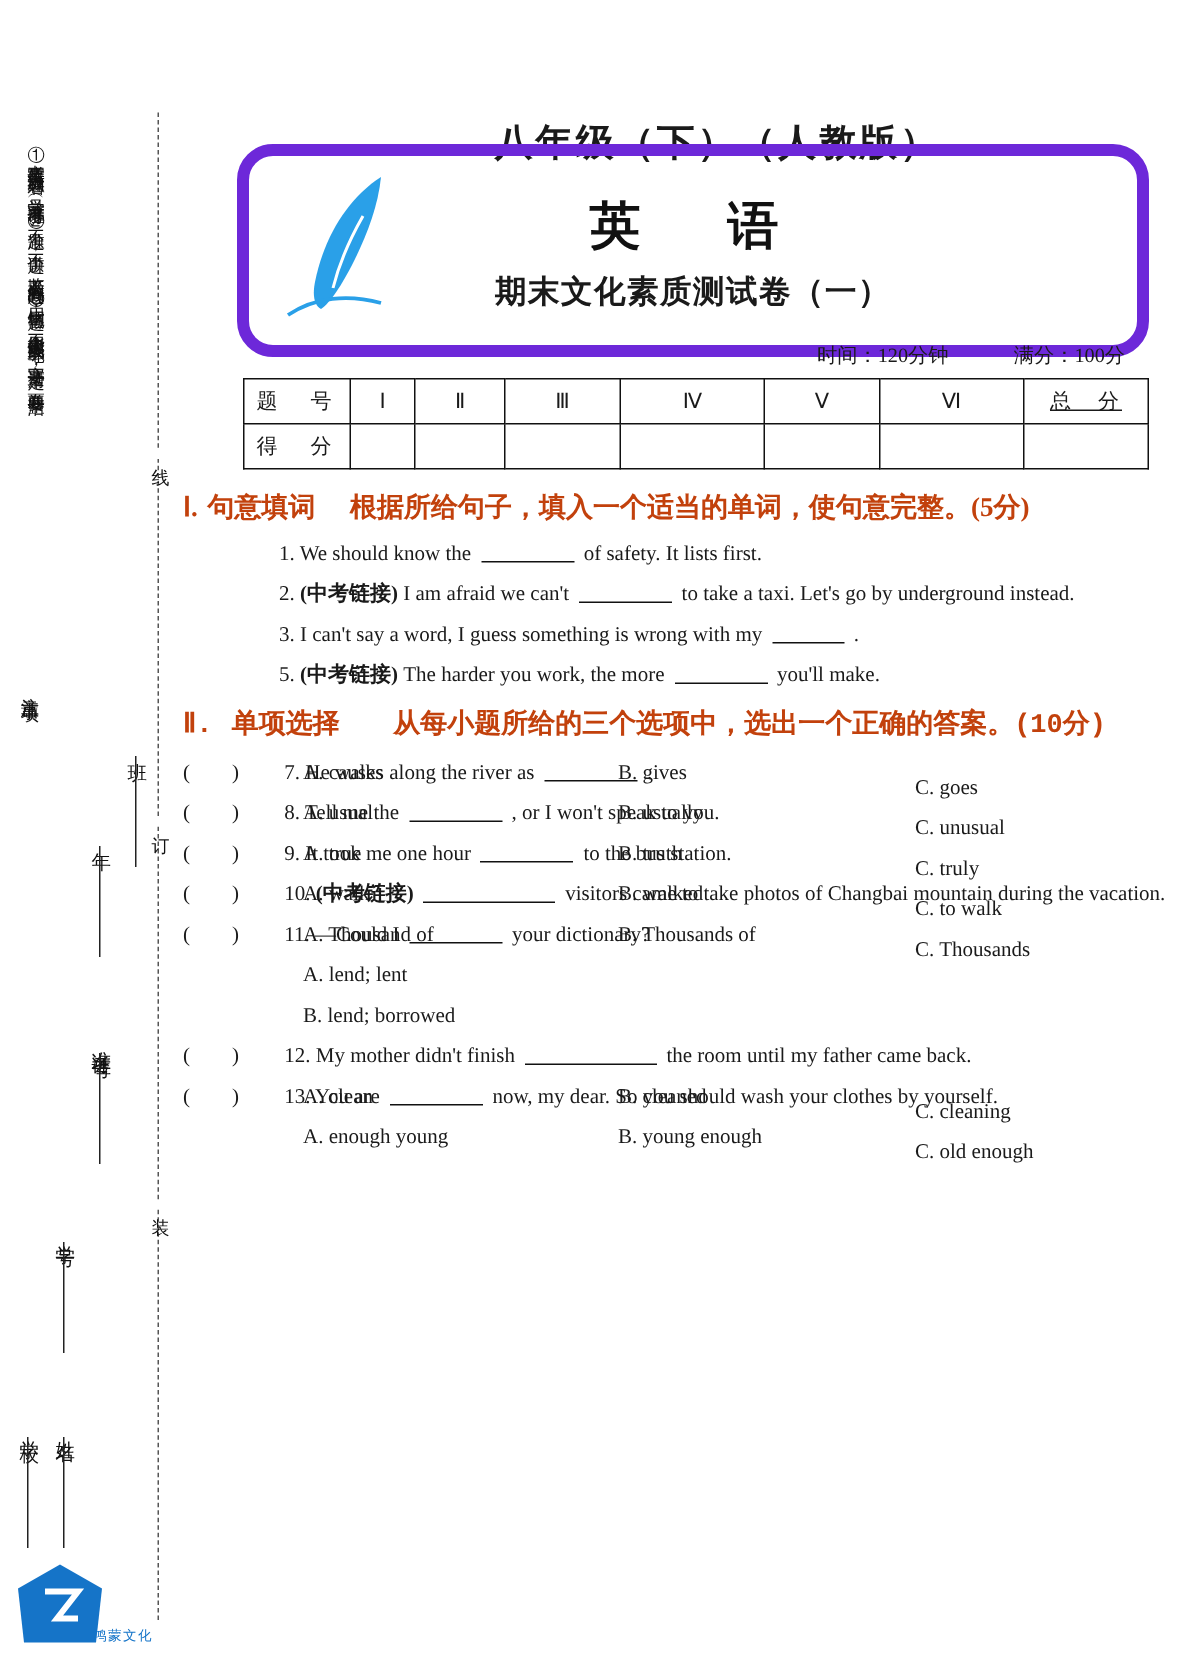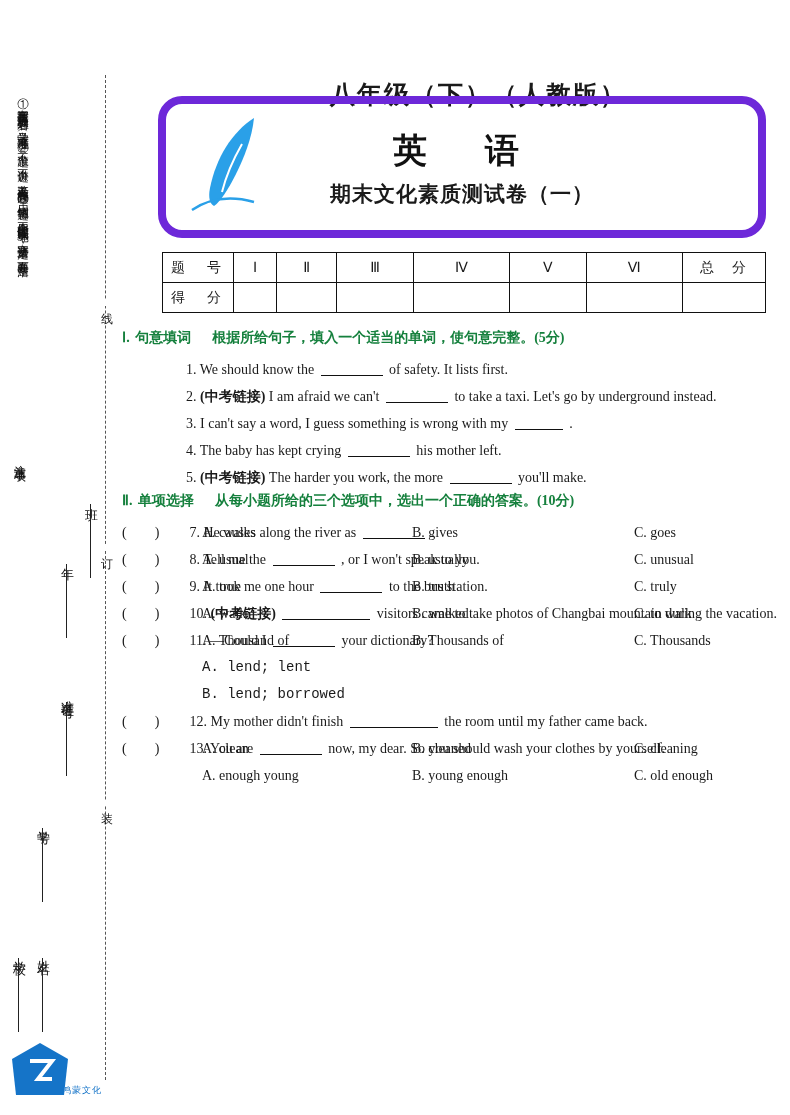--- a/index.html
+++ b/index.html
@@ -123,29 +123,29 @@
     border-collapse:collapse;
     width:604px;
   }
   .score-table td{
     border:1px solid #111;
     height:27px;
     text-align:center;
     font-size:14px;
   }
   .score-table td.head{width:68px;letter-spacing:4px;}
-  .score-table td.total{width:80px;letter-spacing:2px;}
+  .score-table td.total{width:80px;letter-spacing:2px;text-decoration:underline;}
 
   
   .content{
     position:absolute;left:122px;top:328px;width:648px;
   }
   .sec-head{
-    color:#15803d;
-    font-size:14px;
+    color:#c2410c;
+    font-size:18px;
     font-weight:bold;
     margin:0 0 8px 0;
     line-height:20px;
   }
   .sec-head .sec-no{margin-right:2px;}
   .sec-head .sec-gap{display:inline-block;width:14px;}
   .q{
     font-size:14px;
     line-height:27px;
     margin:0;
@@ -165,22 +165,22 @@
     display:inline-block;width:64px;
   }
   .paren .p1{margin-right:28px;}
   .opts{
     font-size:14px;line-height:27px;
     margin:0;padding-left:80px;
     position:relative;
   }
   .opts .oa{position:absolute;left:80px;}
   .opts .ob{position:absolute;left:290px;}
-  .opts .oc{position:absolute;left:512px;}
-  .opts.stack{padding-left:80px;font-family:Liberation Mono, monospace;}
+  .opts .oc{position:absolute;left:488px;margin-top:10px;}
+  .opts.stack{padding-left:80px;}
   .opts.stack div{margin:0;}
   .indent{padding-left:64px;}
   .sub{padding-left:96px;}
 </style>
 </head>
 <body>
 
 <div class="page">
 
   <div class="left-margin">
@@ -217,20 +217,24 @@
       <svg width="120" height="115" viewBox="0 0 120 115">
         <path d="M72 8 C50 22 34 48 28 78 C26 88 28 94 32 96 C38 92 46 80 54 64 C62 48 70 28 72 8 Z" fill="#2aa0e8"></path>
         <path d="M60 34 C52 48 44 66 40 82" stroke="#ffffff" stroke-width="2" fill="none"></path>
         <path d="M10 100 C28 88 50 86 72 92" stroke="#2aa0e8" stroke-width="2.5" fill="none"></path>
       </svg>
     </div>
     <div class="title-en">英　语</div>
     <div class="title-sub">期末文化素质测试卷（一）</div>
   </div>
 
+  <div class="meta">
+    <span>时间：120分钟</span>
+    <span>满分：100分</span>
+  </div>
 
   <table class="score-table">
     <tbody>
         <tr>
       <td class="head">题　号</td>
       <td>Ⅰ</td>
       <td>Ⅱ</td>
       <td>Ⅲ</td>
       <td>Ⅳ</td>
       <td>Ⅴ</td>
@@ -274,36 +278,30 @@
       <span>to take a taxi. Let's go by underground  instead.</span>
     </p>
 
     <p class="q indent">
       <span>3.</span>
       <span>I can't say a word, I guess something is wrong with my</span>
       <span class="blank s"></span>
       <span>.</span>
     </p>
 
-    <p class="q indent">
-      <span>4.</span>
-      <span>The baby has kept crying</span>
-      <span class="blank"></span>
-      <span>his mother left.</span>
-    </p>
 
     <p class="q indent">
       <span>5.</span>
       <span class="bold">(中考链接)</span>
       <span>The harder you work, the more</span>
       <span class="blank"></span>
       <span>you'll make.</span>
     </p>
 
-    <p class="sec-head" style="margin-top:0;">
+    <p class="sec-head" style="margin-top:10px;font-family:Liberation Mono, monospace;">
       <span class="sec-no">Ⅱ.</span>
       <span>单项选择</span>
       <span class="sec-gap"></span>
       <span>从每小题所给的三个选项中，选出一个正确的答案。(10分)</span>
     </p>
 
     <div class="opts">
       <span class="oa">A. causes</span>
       <span class="ob">B. gives</span>
       <span class="oc">C. goes</span>

